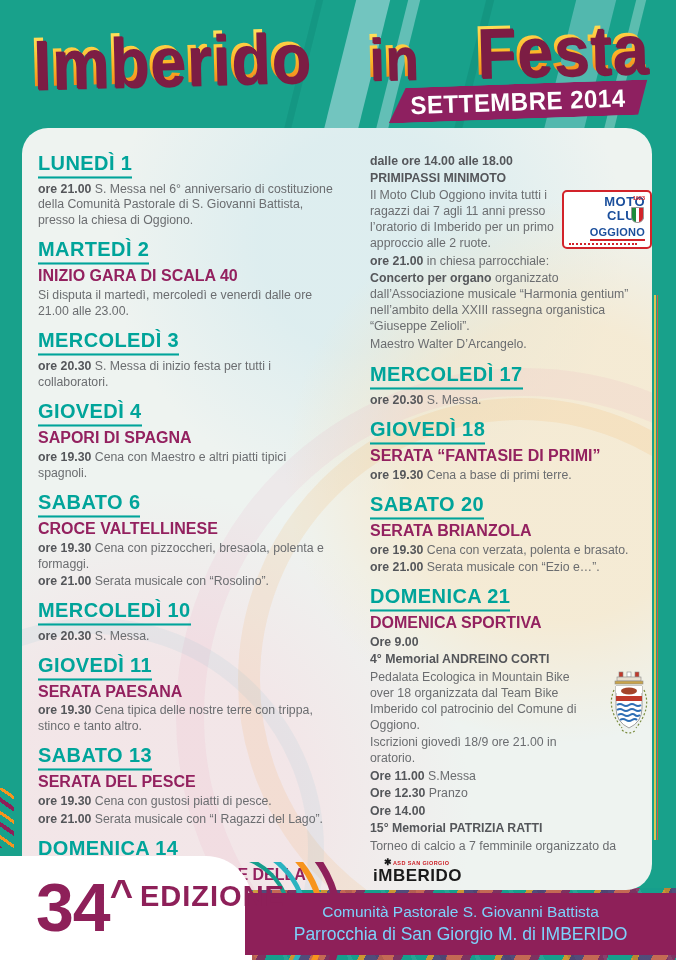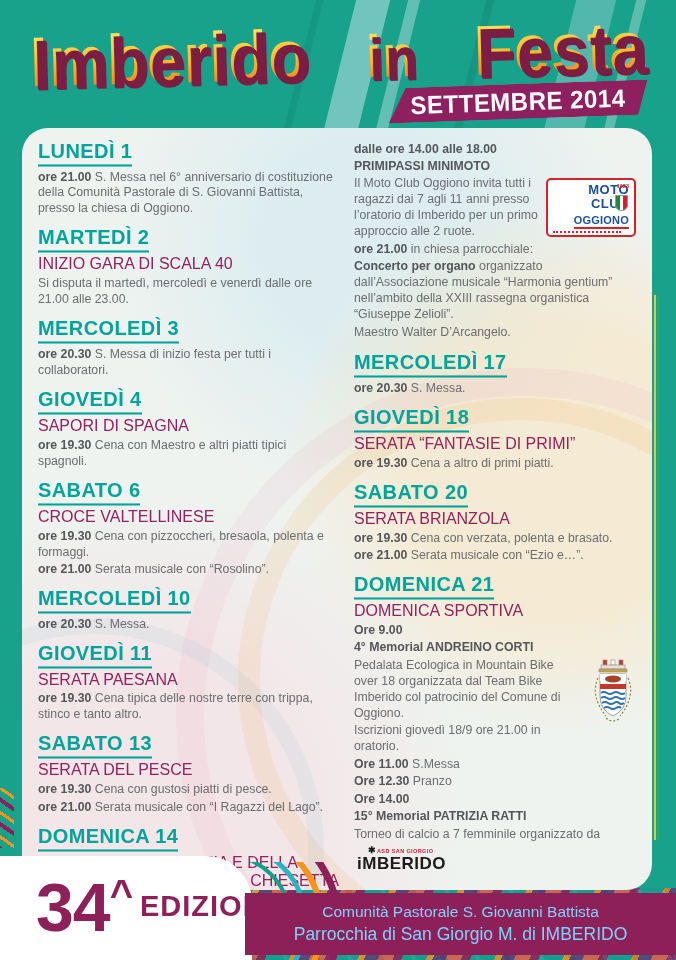--- a/index.html
+++ b/index.html
@@ -48,32 +48,32 @@
       radial-gradient(circle at 85% 45%, rgba(250,228,190,.55) 0 22%, rgba(250,228,190,0) 40%),
       radial-gradient(circle at 20% 90%, rgba(248,214,222,.45) 0 18%, rgba(248,214,222,0) 38%),
       radial-gradient(circle at 55% 15%, rgba(205,232,238,.5) 0 15%, rgba(205,232,238,0) 35%),
       #eef3f0;
     border-radius:26px;overflow:hidden;z-index:1;
   }
   .panel-arc{position:absolute;border-radius:50%;pointer-events:none;}
   .pa1{width:520px;height:520px;border:22px solid rgba(247,148,29,.10);right:-150px;top:270px;}
   .pa2{width:640px;height:640px;border:28px solid rgba(233,120,160,.08);right:-220px;top:240px;}
   .pa3{width:430px;height:430px;border:16px solid rgba(120,190,210,.10);left:-160px;bottom:-190px;}
-  .cols{position:relative;display:flex;gap:16px;padding:12px 14px 0 16px;}
+  .cols{position:relative;display:flex;gap:32px;padding:12px 14px 0 16px;margin-top:12px;}
   .col{flex:0 0 auto;}
   .col-left{width:300px;}
   .col-right{width:282px;}
   
   .block{margin-bottom:9px;}
   .day{
     display:inline-block;color:#00a49a;font-size:20px;font-weight:800;
     letter-spacing:.4px;border-bottom:2.5px solid #00a49a;padding-bottom:1px;margin-bottom:2px;
     transform:scaleY(1.04);
   }
-  .subtitle{color:#93215f;font-weight:400;font-size:16px;line-height:1.12;margin:1px 0 3px 0;}
+  .subtitle{color:#93215f;font-weight:700;font-size:16px;line-height:1.12;margin:1px 0 3px 0;}
   .line{color:#6b6d70;font-size:12.3px;line-height:1.3;margin:1.5px 0;}
   .line .b{font-weight:bold;color:#54565a;}
   .line .n{font-weight:normal;}
   
   .moto{
     float:right;width:76px;margin:2px 0 4px 8px;padding:3px 5px 2px 5px;
     background:#fff;border:2px solid #d2232a;border-radius:5px;position:relative;
     color:#1b4f9c;font-weight:800;line-height:1.05;text-align:right;
   }
   .moto .m1{font-size:13px;letter-spacing:.5px;}
@@ -108,21 +108,21 @@
     background:#fff;border-top-right-radius:46px;z-index:2;
   }
   .arcs{position:absolute;left:228px;top:862px;width:130px;height:98px;overflow:hidden;z-index:3;pointer-events:none;}
   .arc{position:absolute;border-radius:50%;background:transparent;}
   .a1{width:150px;height:150px;border:5px solid #2bb3c0;left:-80px;top:-20px;}
   .a2{width:180px;height:180px;border:6px solid #f7941d;left:-95px;top:-35px;}
   .a3{width:210px;height:210px;border:7px solid #8e2059;left:-110px;top:-50px;}
   .a4{width:120px;height:120px;border:4px solid #169e8c;left:-65px;top:-8px;}
   .edition{
     position:absolute;left:36px;top:880px;z-index:4;color:#8e2059;
-    display:flex;align-items:center;
+    display:flex;align-items:flex-start;
   }
   .ed-num{font-size:68px;font-weight:800;line-height:.82;letter-spacing:-1px;}
   .ed-caret{font-size:40px;font-weight:800;line-height:1;align-self:flex-start;margin-top:-6px;}
   .ed-label{font-size:29px;font-weight:800;letter-spacing:1px;margin-left:7px;margin-bottom:2px;}
   .banner{
     position:absolute;left:245px;top:893px;width:431px;height:62px;background:#8e2059;z-index:3;
     display:flex;flex-direction:column;align-items:center;justify-content:center;color:#7dd3fc;
   }
   .banner .b1{font-size:15.5px;line-height:1.35;}
   .banner .b2{font-size:17.5px;line-height:1.35;}
@@ -227,21 +227,21 @@
           <div class="line"><span class="b">Concerto per organo</span><span class="n">  organizzato dall’Associazione musicale “Harmonia gentium” nell’ambito della XXIII rassegna organistica “Giuseppe Zelioli”.</span></div>
           <div class="line"><span class="n">Maestro Walter D’Arcangelo.</span></div>
         </div>
         <div class="block clearfix">
           <div><span class="day">MERCOLEDÌ 17</span></div>
           <div class="line"><span class="b">ore 20.30</span><span class="n">  S. Messa.</span></div>
         </div>
         <div class="block clearfix">
           <div><span class="day">GIOVEDÌ 18</span></div>
           <div class="subtitle">SERATA “FANTASIE DI PRIMI”</div>
-          <div class="line"><span class="b">ore 19.30</span><span class="n">  Cena a altro di primi piatti.</span></div>
+          <div class="line"><span class="b">ore 19.30</span><span class="n">  Cena a base di primi terre.</span></div>
         </div>
         <div class="block clearfix">
           <div><span class="day">SABATO 20</span></div>
           <div class="subtitle">SERATA BRIANZOLA</div>
           <div class="line"><span class="b">ore 19.30</span><span class="n">  Cena con verzata, polenta e brasato.</span></div>
           <div class="line"><span class="b">ore 21.00</span><span class="n">  Serata musicale con “Ezio e…”.</span></div>
         </div>
         <div class="block clearfix">
           <div><span class="day">DOMENICA 21</span></div>
           <div class="subtitle">DOMENICA SPORTIVA</div>

